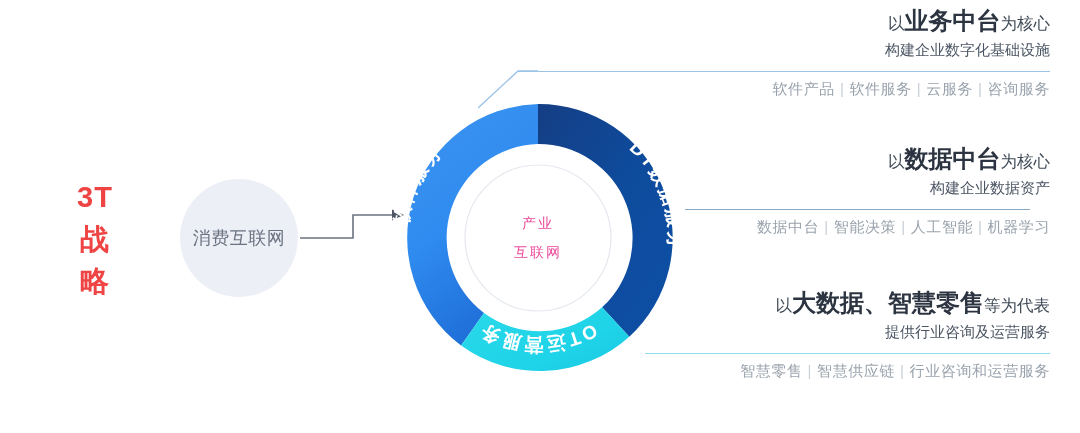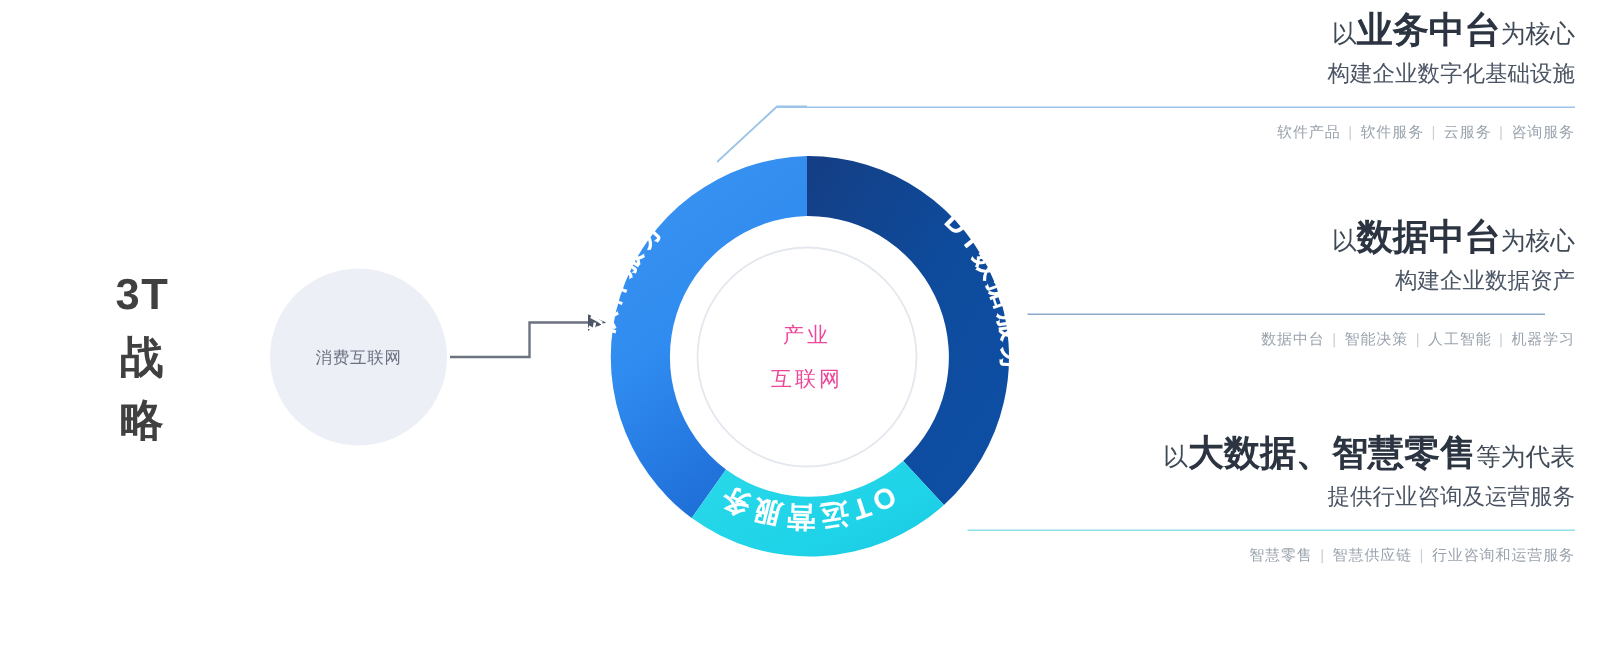--- a/index.html
+++ b/index.html
@@ -18,21 +18,21 @@
     overflow: hidden;
   }
 
   
   #title-block {
     position: absolute;
     left: 58px;
     top: 176px;
     width: 74px;
     text-align: center;
-    color: #404040;
+    color: #ef4444;
     font-weight: bold;
     font-size: 29px;
     line-height: 42px;
     letter-spacing: 1px;
     user-select: none;
   }
   #title-block div { white-space: nowrap; }
 
   
   #source-bubble {
@@ -41,21 +41,21 @@
     top: 179px;
     width: 118px;
     height: 118px;
     border-radius: 50%;
     background: #eceff6;
     display: flex;
     align-items: center;
     justify-content: center;
   }
   #source-bubble .label {
-    font-size: 11px;
+    font-size: 18px;
     color: #6b7280;
     letter-spacing: 0.5px;
     white-space: nowrap;
   }
 
   
   #flow-arrow {
     position: absolute;
     left: 300px;
     top: 205px;
@@ -118,21 +118,21 @@
     font-size: 24px;
     color: #2b3440;
   }
   .info-sub {
     font-size: 15px;
     color: #4b5563;
     line-height: 27px;
     white-space: nowrap;
   }
   .info-tags {
-    font-size: 10px;
+    font-size: 15px;
     color: #9aa3ad;
     line-height: 26px;
     white-space: nowrap;
     letter-spacing: 0.6px;
   }
   .info-tags .sep { color: #c9cfd6; padding: 0 5px; }
 
   
   .rule {
     position: absolute;

